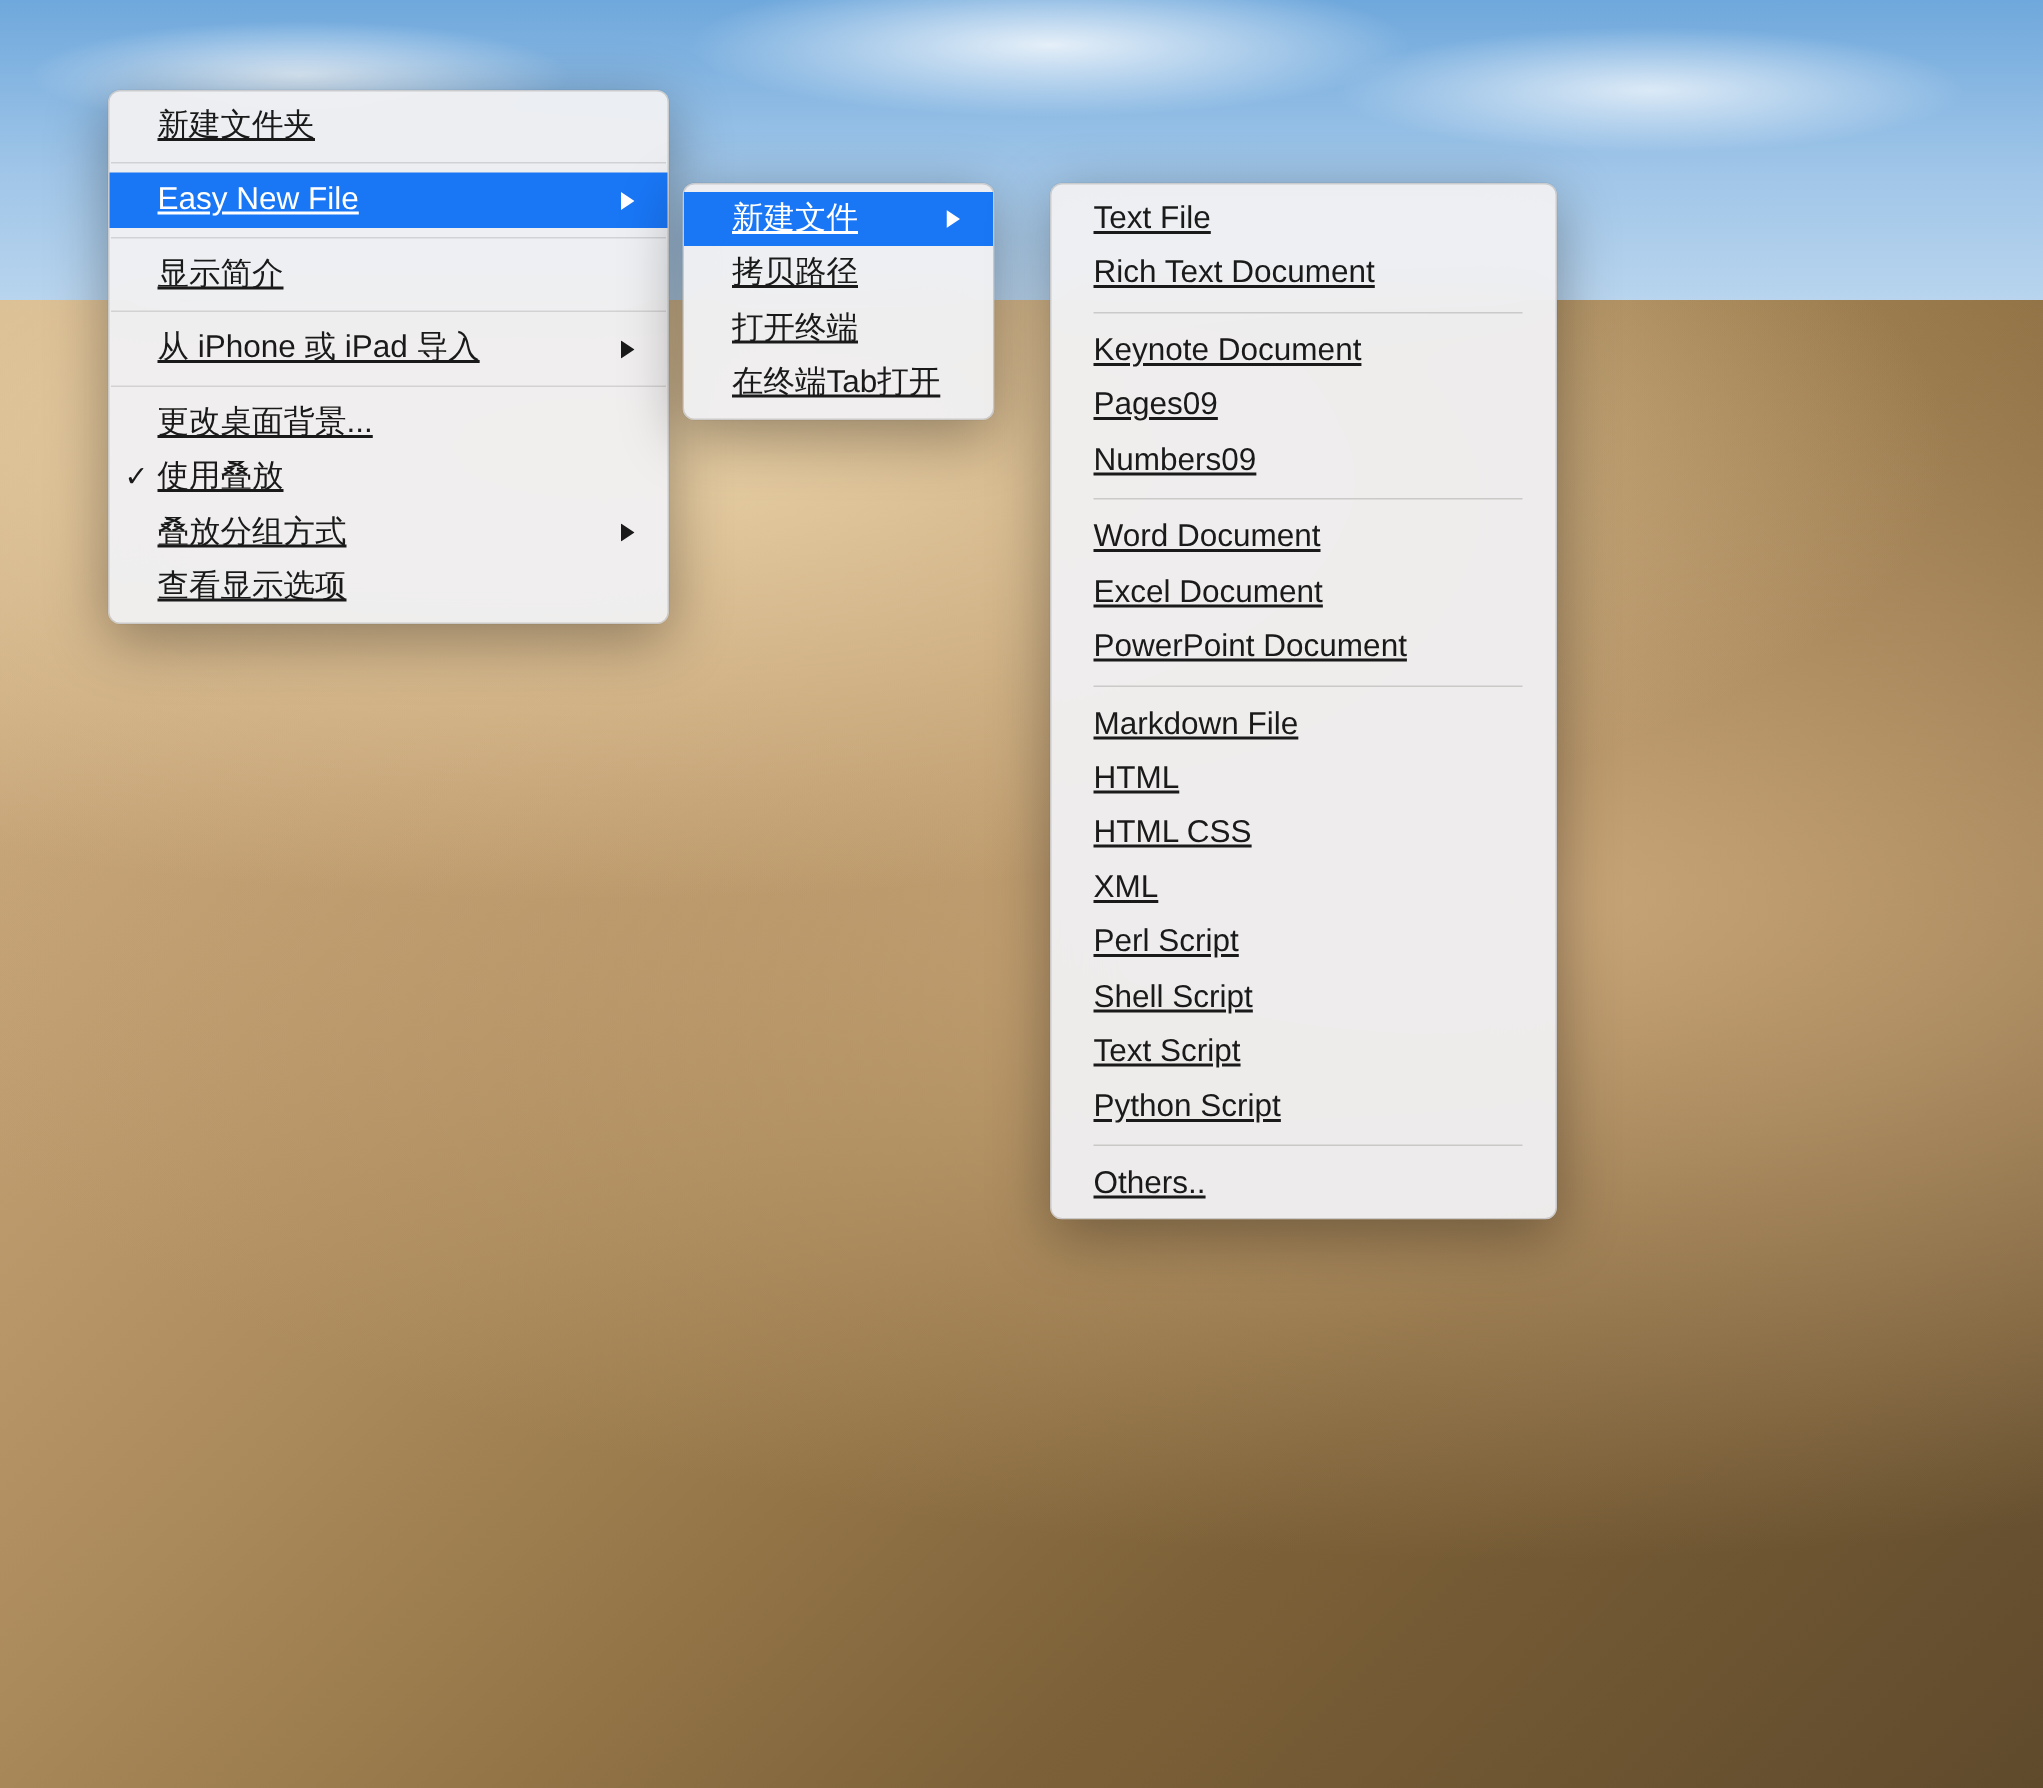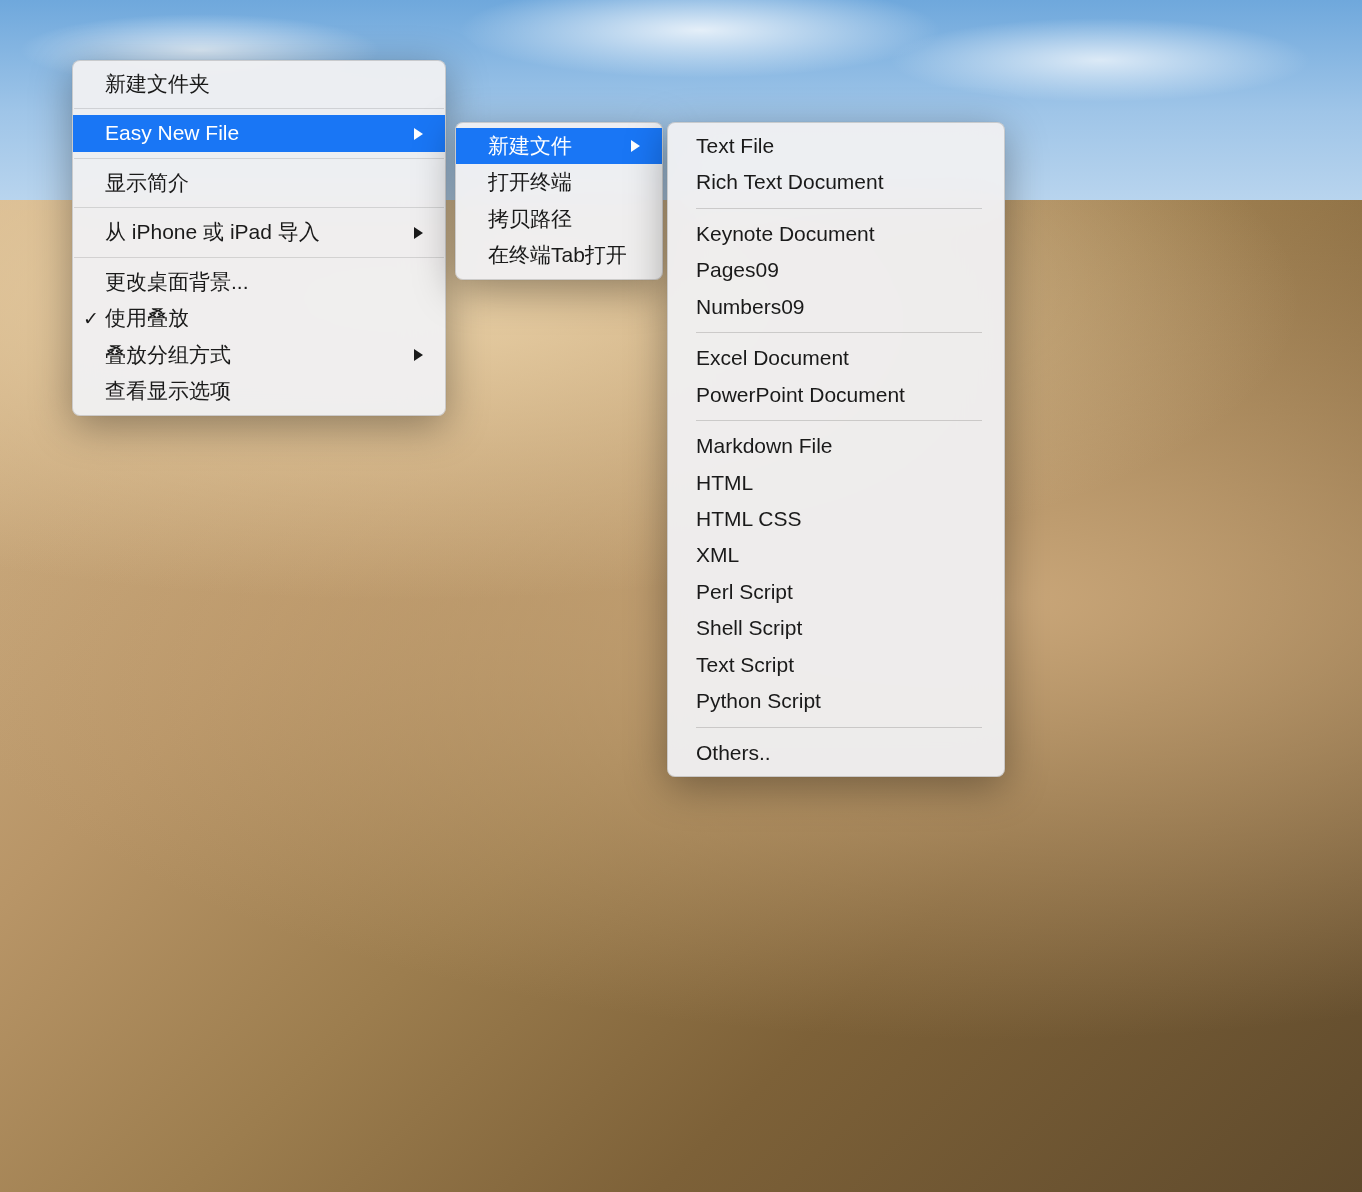--- a/index.html
+++ b/index.html
@@ -81,20 +81,21 @@
     .menu-item {
       display: flex;
       align-items: center;
       padding: 3px 22px 3px 32px;
       font-size: 21px;
       color: #1a1a1a;
       line-height: 1.45;
       cursor: default;
       position: relative;
       min-height: 30px;
+      text-decoration: underline;
     }
 
     .menu-item.highlighted {
       background: #1976f5;
       color: #ffffff;
     }
 
     .menu-item .arrow {
       margin-left: auto;
       padding-left: 30px;
@@ -133,21 +134,21 @@
     }
 
     #menu2 {
       top: 122px;
       left: 455px;
       width: 208px;
     }
 
     #menu3 {
       top: 122px;
-      left: 667px;
+      left: 700px;
       width: 338px;
     }
 
     #menu3 .menu-item {
       padding-left: 28px;
     }
   </style>
 </head>
 <body>
 
@@ -207,26 +208,26 @@
 <div id="menu2" class="menu">
   <div class="menu-item highlighted">
     <span>新建文件</span>
     <span class="arrow">
       <svg width="9" height="12" viewBox="0 0 9 12">
           <path d="M0 0 L9 6 L0 12 Z" fill="#fff"></path>
         </svg>
     </span>
   </div>
   <div class="menu-item">
+    <span>拷贝路径</span>
+  </div>
+  <div class="menu-item">
     <span>打开终端</span>
   </div>
   <div class="menu-item">
-    <span>拷贝路径</span>
-  </div>
-  <div class="menu-item">
     <span>在终端Tab打开</span>
   </div>
 </div>
 
 <div id="menu3" class="menu">
   <div class="menu-item">
     <span>Text File</span>
   </div>
   <div class="menu-item">
     <span>Rich Text Document</span>
@@ -236,20 +237,23 @@
     <span>Keynote Document</span>
   </div>
   <div class="menu-item">
     <span>Pages09</span>
   </div>
   <div class="menu-item">
     <span>Numbers09</span>
   </div>
   <div class="separator-inset"></div>
   <div class="menu-item">
+    <span>Word Document</span>
+  </div>
+  <div class="menu-item">
     <span>Excel Document</span>
   </div>
   <div class="menu-item">
     <span>PowerPoint Document</span>
   </div>
   <div class="separator-inset"></div>
   <div class="menu-item">
     <span>Markdown File</span>
   </div>
   <div class="menu-item">

